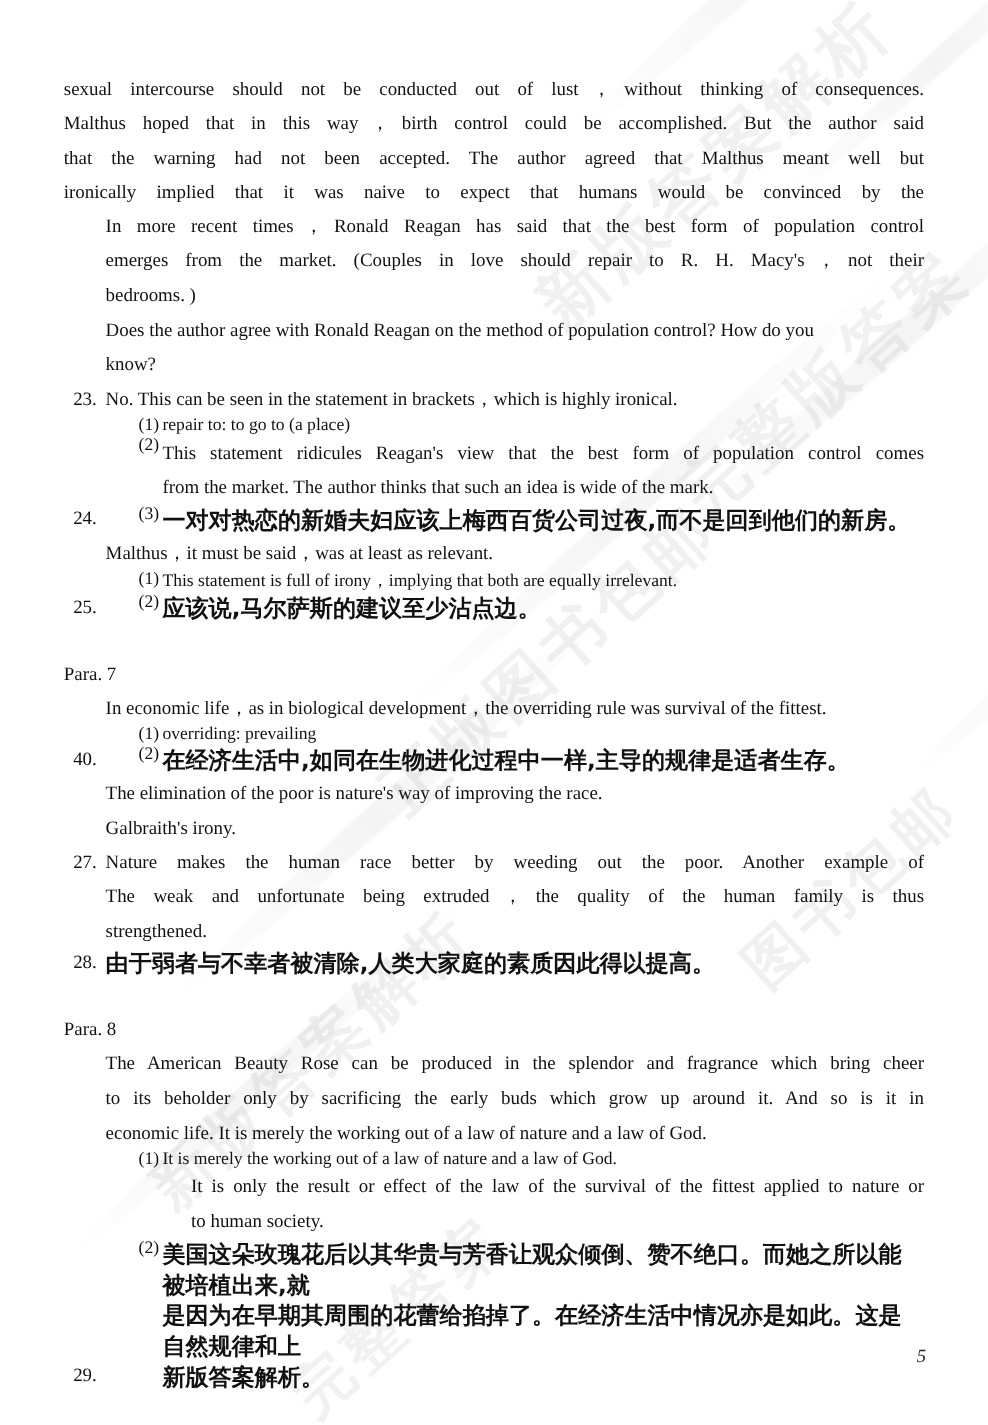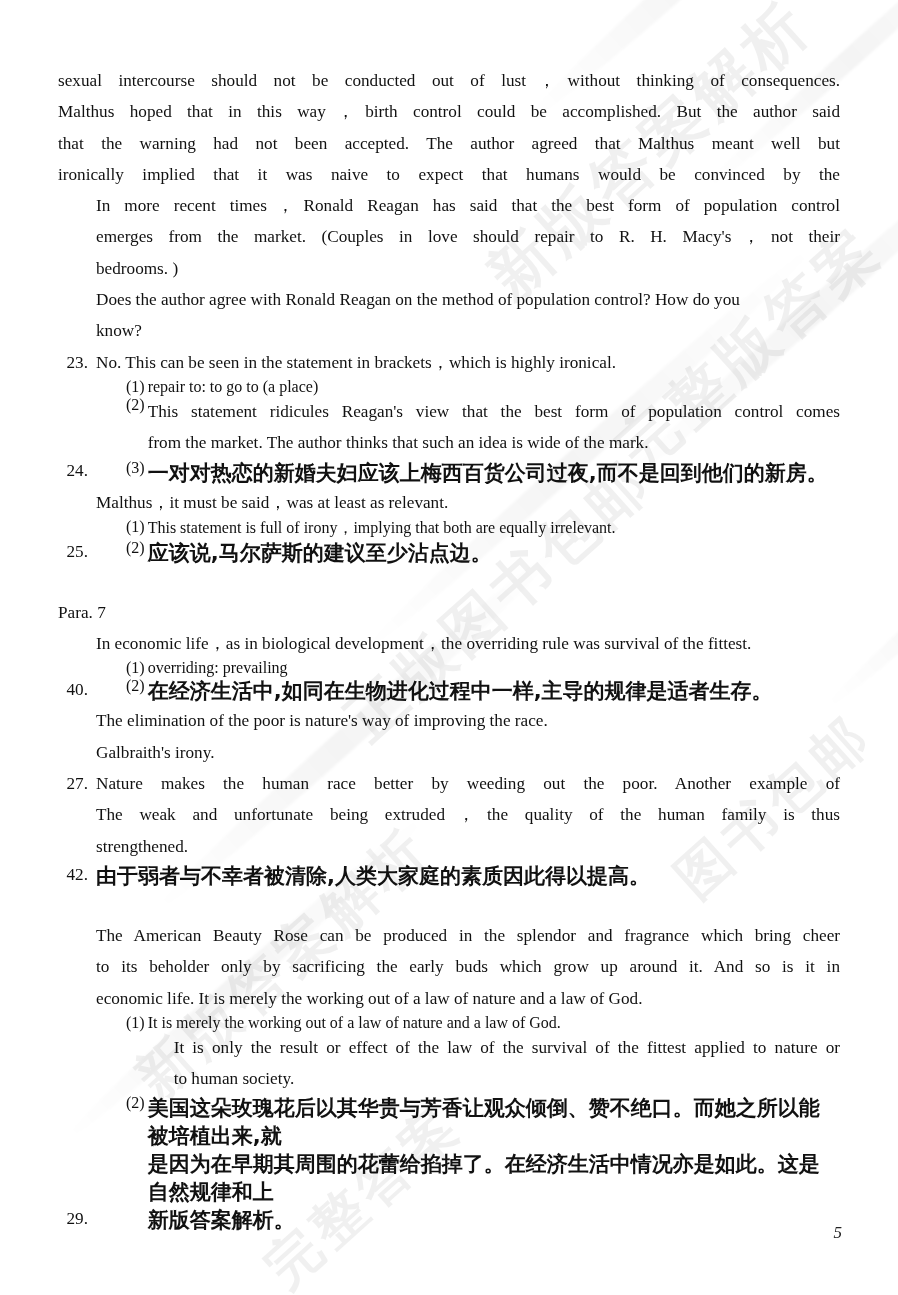--- a/index.html
+++ b/index.html
@@ -251,30 +251,31 @@
     <div class="item">
       <div class="num">27.</div>
       <div class="body">
         <div class="line nolast">The elimination of the poor is nature's way of improving the race.</div>
         <div class="line nolast">Galbraith's irony.</div>
         <div class="line">Nature makes the human race better by weeding out the poor.  Another example of</div>
       </div>
     </div>
 
     <div class="item">
-      <div class="num">42.</div>
+      <div class="num">28.</div>
       <div class="body">
         <div class="line">The weak and unfortunate being extruded，the quality of the human family is thus</div>
         <div class="line nolast">strengthened.</div>
         <div class="cn plain">由于弱者与不幸者被清除,人类大家庭的素质因此得以提高。</div>
       </div>
     </div>
 
     <div class="gap-lg"></div>
 
+    <div class="para-head">Para.  8</div>
 
     <div class="item">
       <div class="num">29.</div>
       <div class="body">
         <div class="line">The American Beauty Rose can be produced in the splendor and fragrance which bring cheer</div>
         <div class="line">to its beholder only by sacrificing the early buds which grow up around it.  And so is it in</div>
         <div class="line nolast">economic life.  It is merely the working out of a law of nature and a law of God.</div>
 
         <div class="sub">
           <div class="sub-mark">(1)</div>

